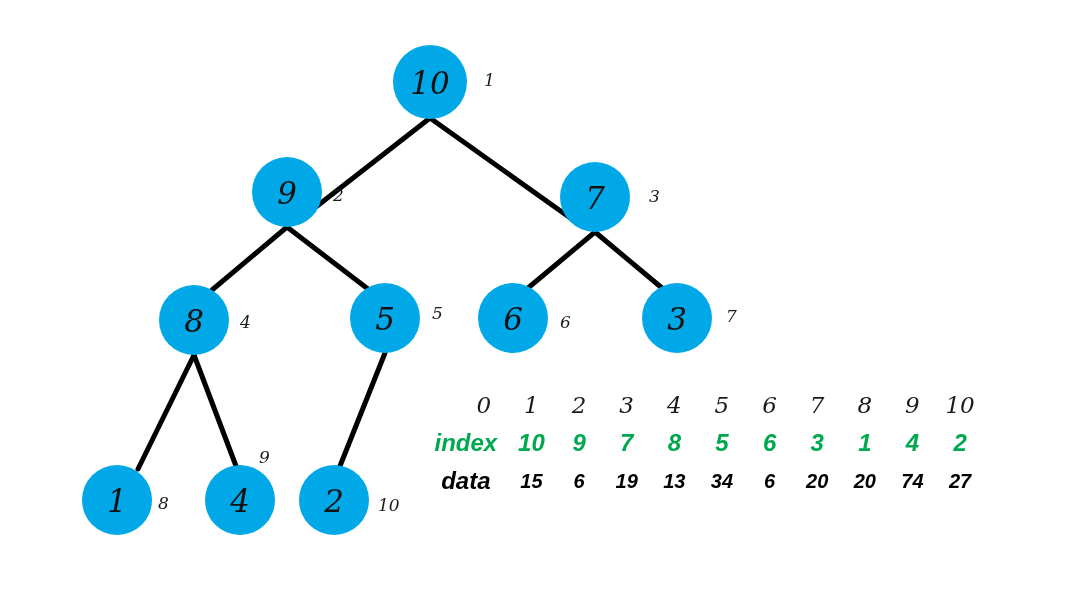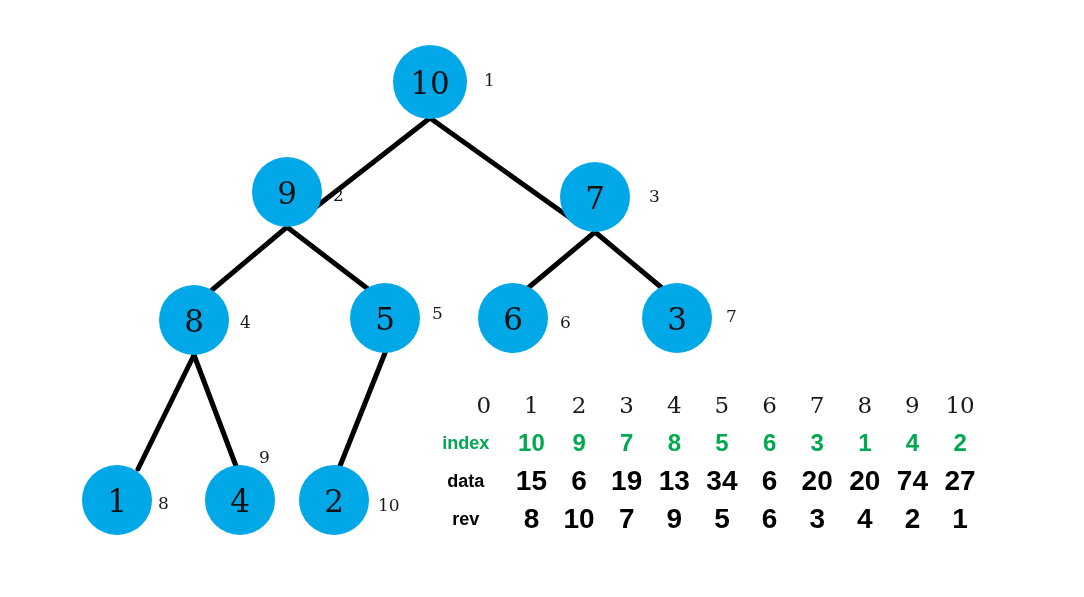--- a/index.html
+++ b/index.html
@@ -13,20 +13,21 @@
     width: 1084px;
     height: 597px;
     overflow: hidden;
     position: relative;
   }
   #canvas {
     position: relative;
     width: 1067px;
     height: 597px;
     background: #ffffff;
+    font-style: italic;
   }
   #tree-svg {
     position: absolute;
     left: 0;
     top: 0;
     width: 1084px;
     height: 597px;
   }
   .node-circle {
     
@@ -68,40 +69,40 @@
     padding: 0;
     text-align: center;
     vertical-align: middle;
     height: 38px;
     white-space: nowrap;
   }
   td.row-label {
     width: 70px;
     text-align: left;
     padding-left: 6px;
-    font-size: 18px;
+    font-size: 24px;
     font-weight: bold;
     color: #000000;
   }
   td.row-label.green-label {
     color: #00a94f;
   }
   td.col-head {
     font-family: "DejaVu Serif", "Liberation Serif", serif;
     font-weight: normal;
     font-size: 23px;
     color: #1a1a1a;
   }
   td.cell-index {
     font-size: 24px;
     font-weight: bold;
     color: #00a94f;
   }
   td.cell-data, td.cell-rev {
-    font-size: 28px;
+    font-size: 20px;
     font-weight: bold;
     color: #000000;
   }
 </style>
 </head>
 <body>
 
 <div id="canvas">
 
   <svg id="tree-svg" viewBox="0 0 1084 597" xmlns="http://www.w3.org/2000/svg">
@@ -206,30 +207,17 @@
             <td class="cell-data">6</td>
             <td class="cell-data">19</td>
             <td class="cell-data">13</td>
             <td class="cell-data">34</td>
             <td class="cell-data">6</td>
             <td class="cell-data">20</td>
             <td class="cell-data">20</td>
             <td class="cell-data">74</td>
             <td class="cell-data">27</td>
           </tr>
-          <tr>
-            <td class="row-label" colspan="2">rev</td>
-            <td class="cell-rev">8</td>
-            <td class="cell-rev">10</td>
-            <td class="cell-rev">7</td>
-            <td class="cell-rev">9</td>
-            <td class="cell-rev">5</td>
-            <td class="cell-rev">6</td>
-            <td class="cell-rev">3</td>
-            <td class="cell-rev">4</td>
-            <td class="cell-rev">2</td>
-            <td class="cell-rev">1</td>
-          </tr>
         </tbody>
     </table>
   </div>
 
 </div>
 
 </body></html>

